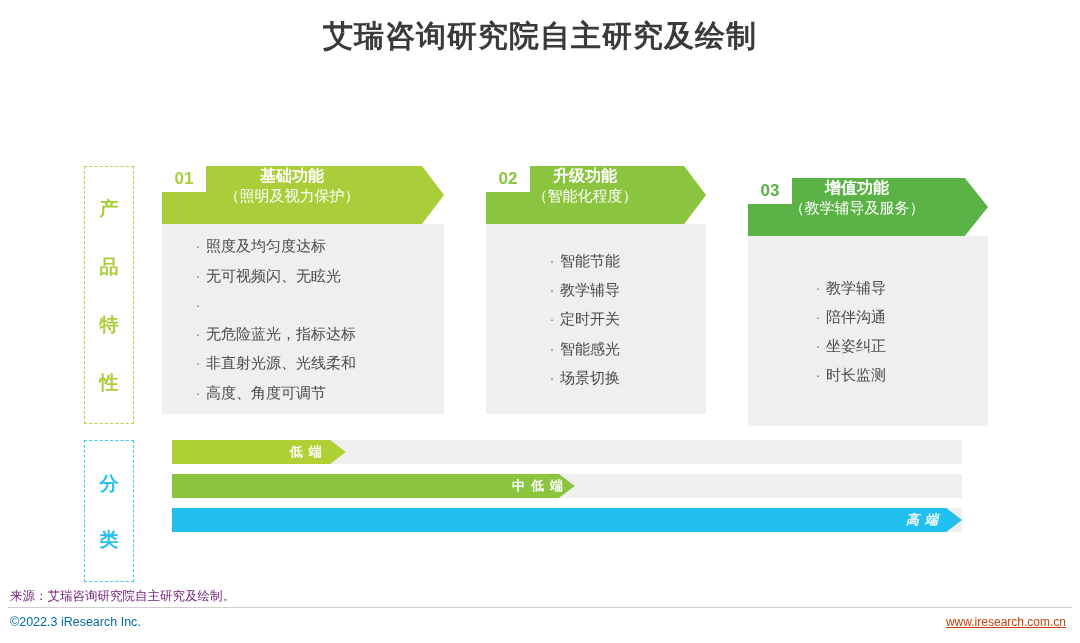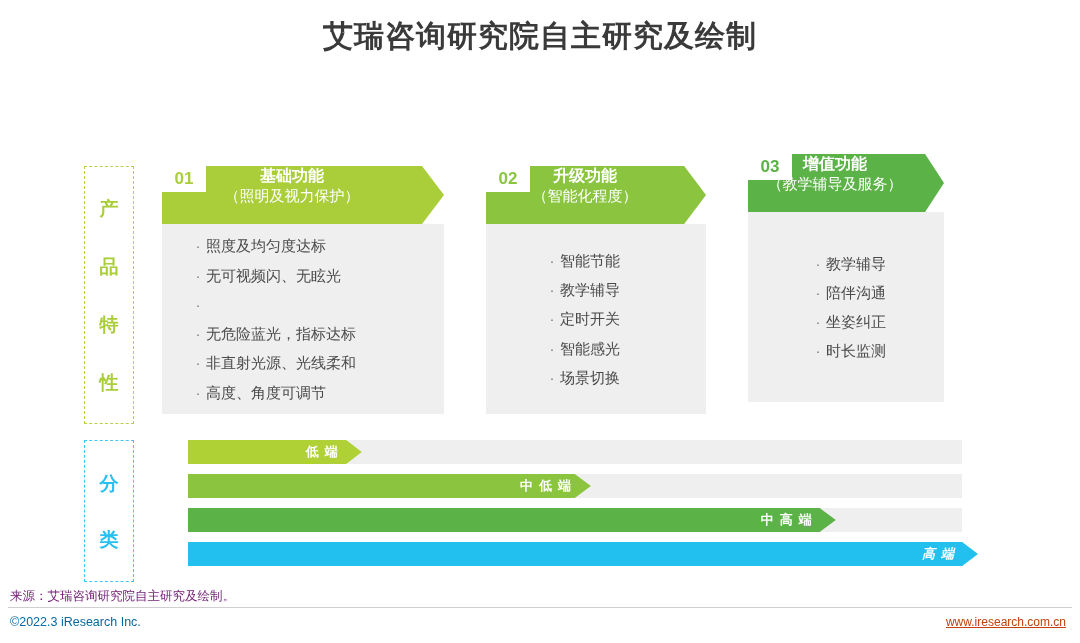--- a/index.html
+++ b/index.html
@@ -98,31 +98,30 @@
 
   
   #card-1{ left:162px; top:166px; width:282px; }
   #card-1 .card-body{ height:190px; padding:0 0 0 28px; }
   #card-1 .card-badge{ color:#a9ce3a; }
   
   #card-2{ left:486px; top:166px; width:220px; }
   #card-2 .card-body{ height:190px; padding:0 0 0 58px; }
   #card-2 .card-badge{ color:#8bc53f; }
   
-  #card-3{ left:748px; top:154px; width:196px; }
+  #card-3{ left:748px; top:178px; width:240px; }
   #card-3 .card-body{ height:190px; padding:0 0 0 62px; }
   #card-3 .card-badge{ color:#5bb247; }
 
   
   .bars{ position:absolute; left:172px; top:440px; width:790px; }
   .bar-row{
     position:relative;
     height:24px;
     margin-bottom:10px;
-    margin-left:16px;
   }
   .bar-track{
     position:absolute; left:0; top:0;
     width:100%; height:100%;
     background:#efefef;
   }
   .bar-fill{
     position:absolute; left:0; top:0; height:100%;
   }
   .bar-fill svg{ display:block; width:100%; height:100%; }
@@ -297,32 +296,23 @@
     <div class="bar-label" id="label-0" style="left: 0px; width: 155.8px; justify-content: flex-end; padding-right: 6px;">低端</div>
   </div>
 
   <div class="bar-row">
     <div class="bar-track"></div>
     <div class="bar-fill" id="fill-1" style="width: 402.9px;">
       <svg viewBox="0 0 100 24" preserveAspectRatio="none">
         <path d="M0,0 L96,0 L100,12 L96,24 L0,24 Z" id="shape-1" fill="#8bc53f"></path>
       </svg>
     </div>
-    <div class="bar-label" id="label-1" style="left: 4px; width: 384.9px; justify-content: flex-end; padding-right: 6px;">中低端</div>
-  </div>
-
-  <div class="bar-row">
-    <div class="bar-track"></div>
-    <div class="bar-fill" id="fill-2" style="width: 647.8px;">
-      <svg viewBox="0 0 100 24" preserveAspectRatio="none">
-        <path d="M0,0 L97.5,0 L100,12 L97.5,24 L0,24 Z" id="shape-2" fill="#5bb247"></path>
-      </svg>
-    </div>
-    <div class="bar-label" id="label-2" style="left: 0px; width: 629.8px; justify-content: flex-end; padding-right: 6px;">中高端</div>
-  </div>
+    <div class="bar-label" id="label-1" style="left: 12px; width: 384.9px; justify-content: flex-end; padding-right: 6px;">中低端</div>
+  </div>
+
 
   <div class="bar-row">
     <div class="bar-track"></div>
     <div class="bar-fill" id="fill-3" style="width: 790px;">
       <svg viewBox="0 0 100 24" preserveAspectRatio="none">
         <path d="M0,0 L98,0 L100,12 L98,24 L0,24 Z" id="shape-3" fill="#22c0ef"></path>
       </svg>
     </div>
     <div class="bar-label" id="label-3" style="left: 0px; width: 772px; justify-content: flex-end; padding-right: 6px; font-style: italic;">高端</div>
   </div>

